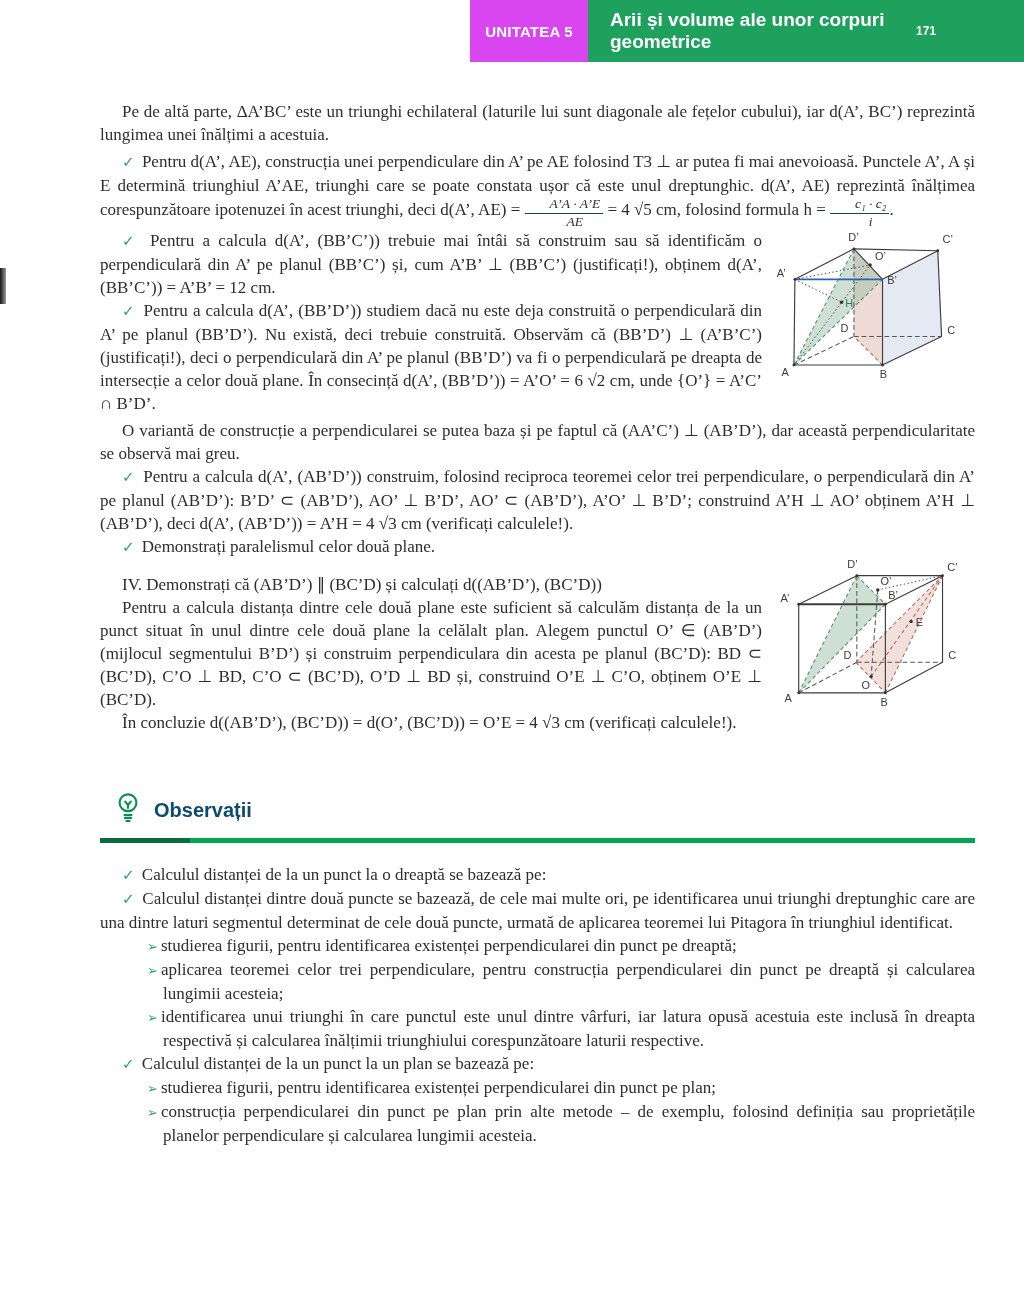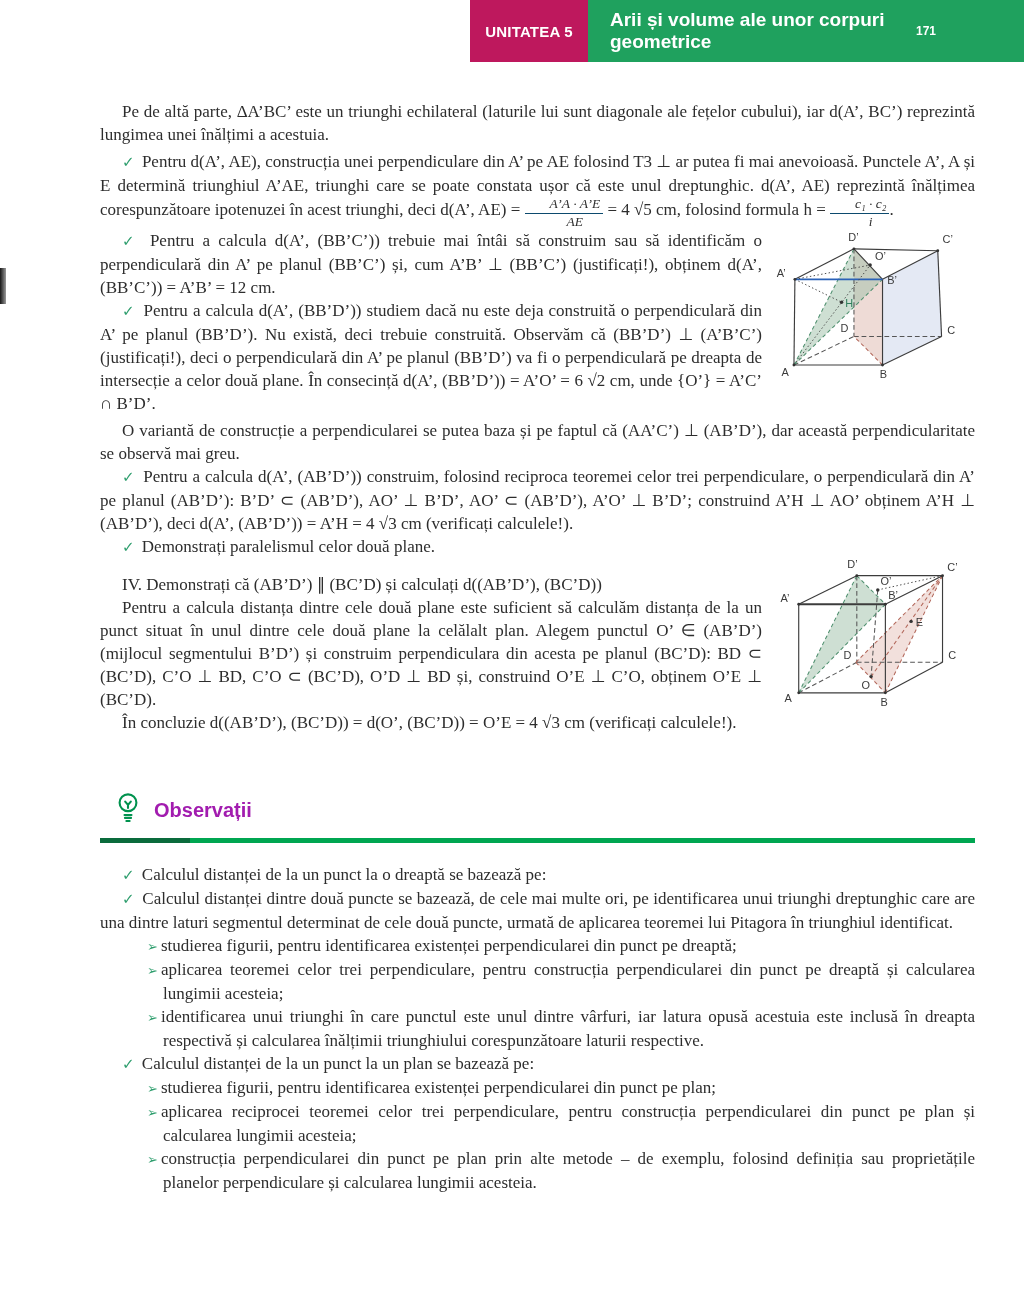--- a/index.html
+++ b/index.html
@@ -4,21 +4,21 @@
 <style>
   html,body{margin:0;padding:0;}
   body{
     width:1024px;height:1298px;background:#ffffff;position:relative;
     font-family:"Liberation Serif",serif;color:#2d2d2d;
     -webkit-font-smoothing:antialiased;overflow:hidden;
   }
   
   .header-bar{position:absolute;top:0;left:0;width:1024px;height:62px;}
   .unit-badge{
-    position:absolute;left:470px;top:0;width:118px;height:62px;background:#be185d;
+    position:absolute;left:470px;top:0;width:118px;height:62px;background:#d946ef;
     color:#fff;display:flex;align-items:center;justify-content:center;
     font-family:"Liberation Sans",sans-serif;font-weight:bold;font-size:15px;letter-spacing:.2px;
   }
   .header-strip{
     position:absolute;left:588px;top:0;width:436px;height:62px;background:#1fa15e;
     color:#fff;display:flex;align-items:center;justify-content:space-between;
     font-family:"Liberation Sans",sans-serif;font-weight:bold;
     padding:0 88px 0 22px;box-sizing:border-box;
   }
   .header-subtitle{font-size:19px;}
@@ -34,21 +34,21 @@
   .frac{display:inline-block;vertical-align:-11px;text-align:center;
     font-size:13.5px;line-height:1.08;font-style:italic;}
   .frac .num{display:block;border-bottom:1px solid #0c4a6e;padding:0 3px 1px;}
   .frac .den{display:block;padding-top:1px;}
   .sec{position:relative;}
   .sec .narrow{width:662px;}
   .figure{position:absolute;right:2px;}
   .fig1{top:-4px;} .fig2{top:10px;}
   
   .obs-head{display:flex;align-items:center;gap:12px;margin:58px 0 10px 14px;}
-  .obs-title{font-family:"Liberation Sans",sans-serif;font-weight:bold;font-size:20px;color:#a21caf;}
+  .obs-title{font-family:"Liberation Sans",sans-serif;font-weight:bold;font-size:20px;color:#0c4a6e;}
   .rule{height:5px;margin-bottom:20px;
     background:linear-gradient(to right,#0a6b3c 0px,#0a6b3c 90px,#00a651 90px,#00a651 100%);}
   p.obs-check{text-indent:22px;}
   p.sub{padding-left:63px;text-indent:-16px;margin:0;font-size:17px;line-height:23px;text-align:justify;}
   .arrow{color:#2f9e6e;font-family:"DejaVu Sans",sans-serif;font-size:13px;margin-right:3px;}
   
   .figure svg text{font-family:"Liberation Sans",sans-serif;font-size:11.5px;fill:#3a3a3a;}
   .figure svg text.green{fill:#2e7d5b;}
 </style>
 </head>
@@ -250,16 +250,15 @@
   </p>
   <p class="sub"><span class="arrow">➢</span><span>studierea figurii, pentru identificarea existenței perpendicularei din punct pe dreaptă;</span></p>
   <p class="sub"><span class="arrow">➢</span><span>aplicarea teoremei celor trei perpendiculare, pentru construcția perpendicularei din punct pe dreaptă și calcularea lungimii acesteia;</span></p>
   <p class="sub"><span class="arrow">➢</span><span>identificarea unui triunghi în care punctul este unul dintre vârfuri, iar latura opusă acestuia este inclusă în dreapta respectivă și calcularea înălțimii triunghiului corespunzătoare laturii respective.</span></p>
 
   <p class="body obs-check">
     <span class="check">✓</span>
     <span>Calculul distanței de la un punct la un plan se bazează pe:</span>
   </p>
   <p class="sub"><span class="arrow">➢</span><span>studierea figurii, pentru identificarea existenței perpendicularei din punct pe plan;</span></p>
-  <p class="sub"><span class="arrow">➢</span><span>aplicarea reciprocei teoremei celor trei perpendiculare, pentru construcția perpendicularei din punct pe plan și calcularea lungimii acesteia;</span></p>
   <p class="sub"><span class="arrow">➢</span><span>construcția perpendicularei din punct pe plan prin alte metode – de exemplu, folosind definiția sau proprietățile planelor perpendiculare și calcularea lungimii acesteia.</span></p>
 
 </div>
 
 </body></html>

